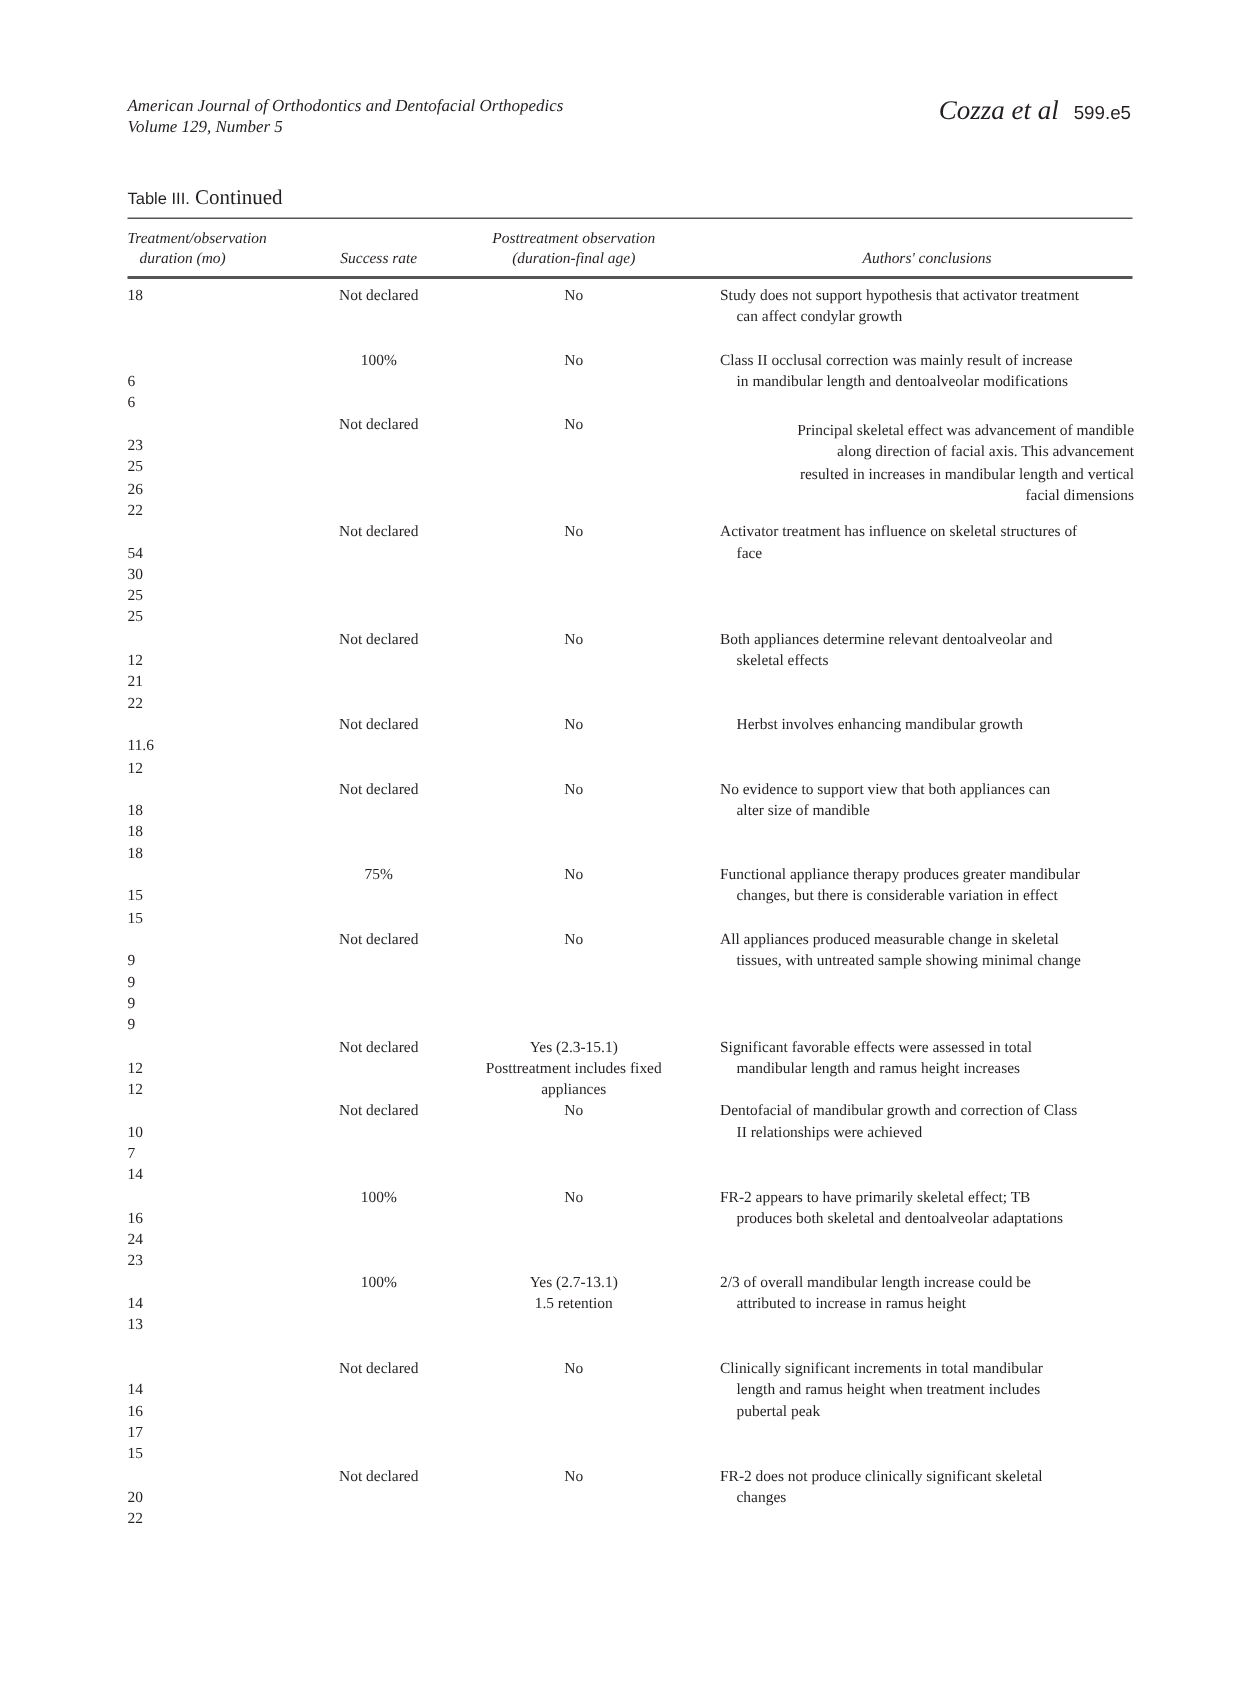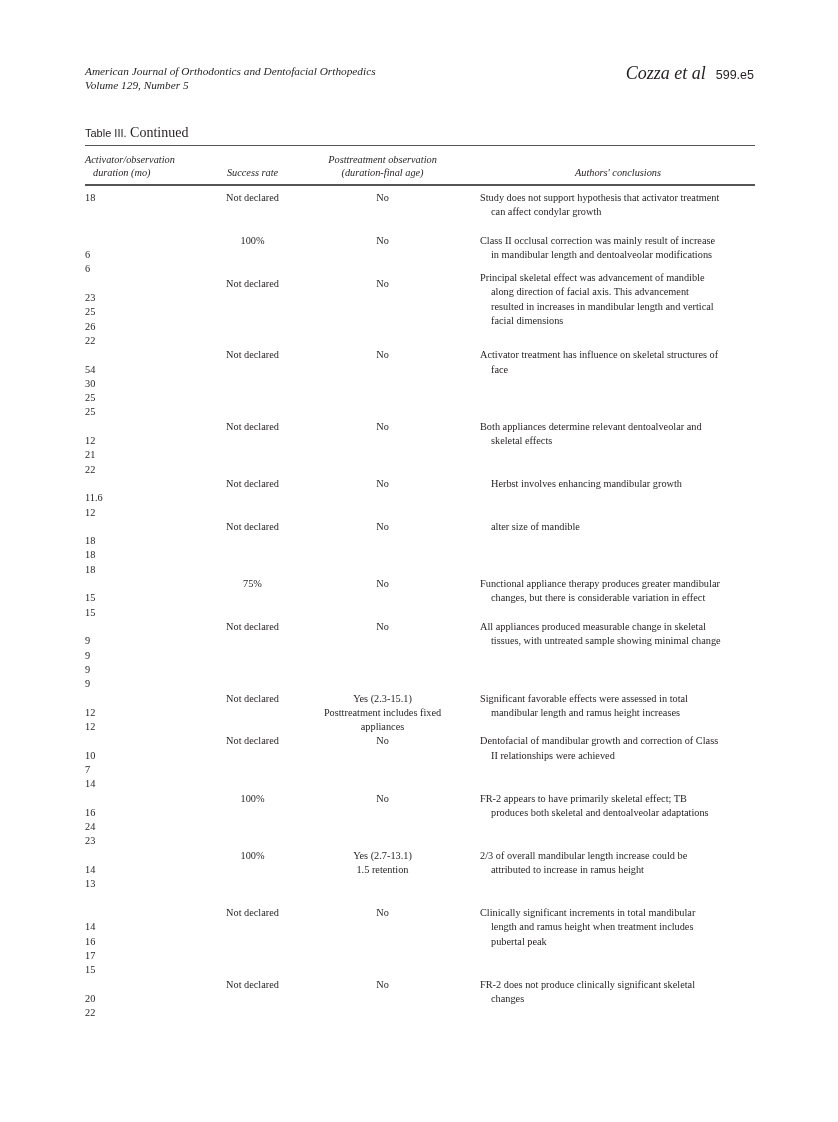--- a/index.html
+++ b/index.html
@@ -32,21 +32,21 @@
 </div>
 
 <div class="tbl-title">
   <span class="lbl">Table III.</span>
   <span>Continued</span>
 </div>
 
 <div class="rule" style="top:145px;height:1.3px;"></div>
 
 <div class="th" style="left:85px;width:112px;top:153px;">
-  <div style="text-align:left;">Activator/observation</div>
+  <div style="text-align:left;">Treatment/observation</div>
   <div style="text-align:left;padding-left:8px;">duration (mo)</div>
 </div>
 <div class="th" style="left:205px;width:95px;top:166px;">Success rate</div>
 <div class="th" style="left:300px;width:165px;top:153px;">
   <div>Posttreatment observation</div>
   <div>(duration-final age)</div>
 </div>
 <div class="th" style="left:480px;width:276px;top:166px;">Authors' conclusions</div>
 
 <div class="rule" style="top:184px;height:1.5px;"></div>
@@ -78,21 +78,21 @@
     <div class="cell dur" style="top: 291.1px;">
       <div>23</div>
       <div>25</div>
       <div>26</div>
       <div>22</div>
     </div>
     <div class="cell succ" style="top: 276.8px;">Not declared</div>
     <div class="cell post" style="top: 276.8px;">
       <div>No</div>
     </div>
-    <div class="cell conc" style="top: 271px;">
+    <div class="cell conc" style="top: 281px; text-align: right;">
       <span class="line1" style="display: block;">Principal skeletal effect was advancement of mandible</span>
       <span class="line2" style="display: block;">along direction of facial axis. This advancement</span>
       <span class="line2" style="display: block;">resulted in increases in mandibular length and vertical</span>
       <span class="line2" style="display: block;">facial dimensions</span>
     </div>
     <div class="cell dur" style="top: 362.6px;">
       <div>54</div>
       <div>30</div>
       <div>25</div>
       <div>25</div>
@@ -132,20 +132,21 @@
     <div class="cell dur" style="top: 534.2px;">
       <div>18</div>
       <div>18</div>
       <div>18</div>
     </div>
     <div class="cell succ" style="top: 519.9px;">Not declared</div>
     <div class="cell post" style="top: 519.9px;">
       <div>No</div>
     </div>
     <div class="cell conc" style="top: 519.9px;">
+      <span class="line1" style="display: block;">No evidence to support view that both appliances can</span>
       <span class="line2" style="display: block;">alter size of mandible</span>
     </div>
     <div class="cell dur" style="top: 591.4px;">
       <div>15</div>
       <div>15</div>
     </div>
     <div class="cell succ" style="top: 577.1px;">75%</div>
     <div class="cell post" style="top: 577.1px;">
       <div>No</div>
     </div>

